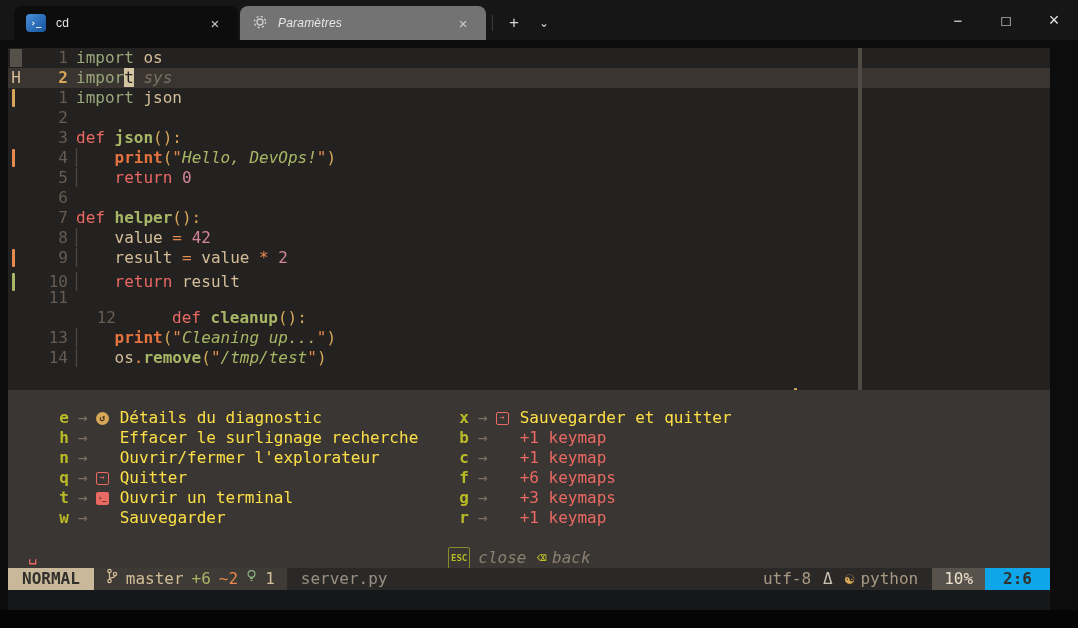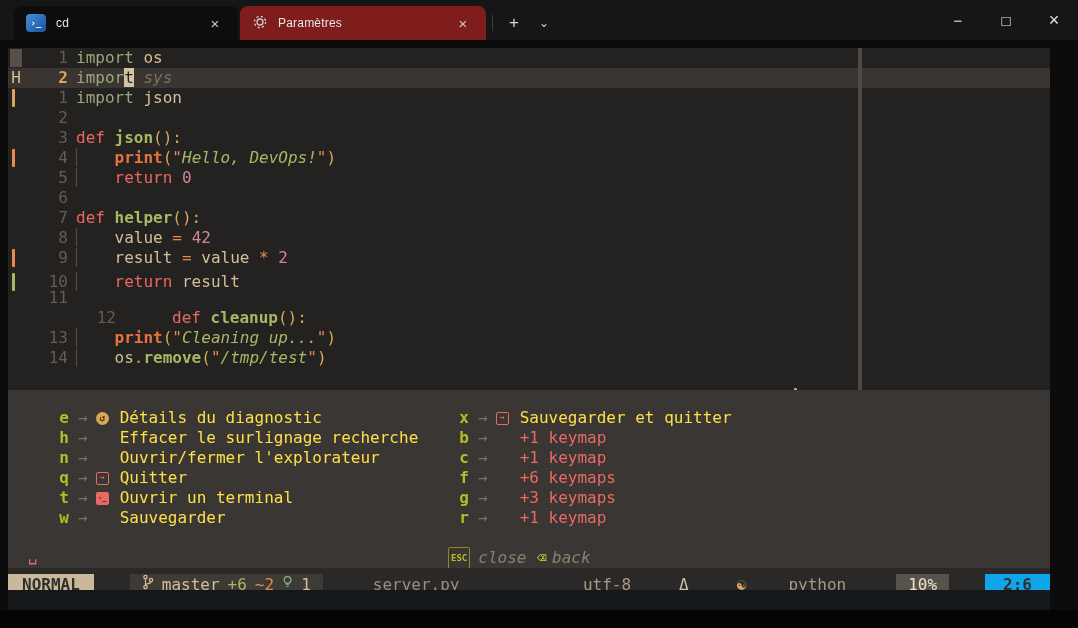--- a/index.html
+++ b/index.html
@@ -6,21 +6,21 @@
   html,body { width:1078px; height:628px; background:#010101; overflow:hidden;
               font-family:"Liberation Sans", sans-serif; }
   .app { position:relative; width:1078px; height:628px; }
 
   
   .titlebar { position:absolute; left:0; top:0; width:1078px; height:40px;
               background:#161616; display:flex; align-items:flex-end; }
   .tab { height:34px; display:flex; align-items:center; border-radius:8px 8px 0 0;
          padding:0 10px 0 12px; color:#e6e6e6; font-size:12px; cursor:default; }
   .tab.active { background:#0d0d0d; width:224px; margin-left:14px; }
-  .tab.inactive { background:#7f1d1d; width:246px; margin-left:2px; }
+  .tab.inactive { background:#737373; width:246px; margin-left:2px;font-style:italic; }
   .tab-label { flex:1 1 auto; margin-left:10px; font-weight:500; letter-spacing:.2px; }
   .tab-close { width:26px; height:24px; display:flex; align-items:center; justify-content:center;
                color:#cfcfcf; font-size:15px; border-radius:4px; }
   .term-ico { width:20px; height:18px; border-radius:4px;
               background:linear-gradient(135deg,#4a90d9 0%,#1e5ea8 80%);
               display:flex; align-items:center; justify-content:center;
               color:#fff; font-size:9px; font-weight:bold;
               font-family:"DejaVu Sans Mono", monospace; }
   .bar-divider { width:1px; height:16px; background:#3c3c3c; margin:0 6px 9px 6px; }
   .bar-btn { width:30px; height:28px; margin-bottom:3px; display:flex; align-items:center;
@@ -74,21 +74,21 @@
              font-family:"DejaVu Sans Mono",monospace; }
   .wk-footer { position:absolute; left:440px; top:158px; height:20px; display:flex; align-items:center; }
   .wk-esc { font-size:9px; font-weight:bold; color:#b8bb26; border:1px solid #8a8a2a; border-radius:2px;
             padding:0 2px; margin-right:8px; }
   .wk-close, .wk-back { color:#8a8070; font-style:italic; margin-right:10px; }
   .wk-bs { color:#b8bb26; margin-right:6px; }
   .wk-overflow { position:absolute; left:20px; top:156px; color:#ea6962; }
 
   
   .statusline { position:absolute; left:8px; top:528px; width:1042px; height:34px; background:#2b2927;
-                display:flex; align-items:center; line-height:22px;gap:36px; }
+                display:flex; align-items:flex-start; line-height:22px; }
   .st-mode { background:#c9b99a; color:#32302c; font-weight:bold; padding:0 14px; }
   .st-git  { background:#3e3a36; color:#d4be98; padding:0 12px; display:flex; align-items:center; gap:8px; }
   .st-add { color:#a9b665; } .st-chg { color:#e78a4e; }
   .st-file { color:#998f82; padding:0 14px; }
   .st-spacer { flex:1 1 auto; }
   .st-enc { color:#a89984; } .st-delta { color:#c9c0b2; margin:0 12px; }
   .st-py-ico { color:#d8a657; margin-right:6px; } .st-ft { color:#a89984; margin-right:14px; }
   .st-prog { background:#57534c; color:#ece1cb; padding:0 12px; }
   .st-pos { background:#0ea5e9; color:#32302c; font-weight:bold; padding:0 18px; }
 

